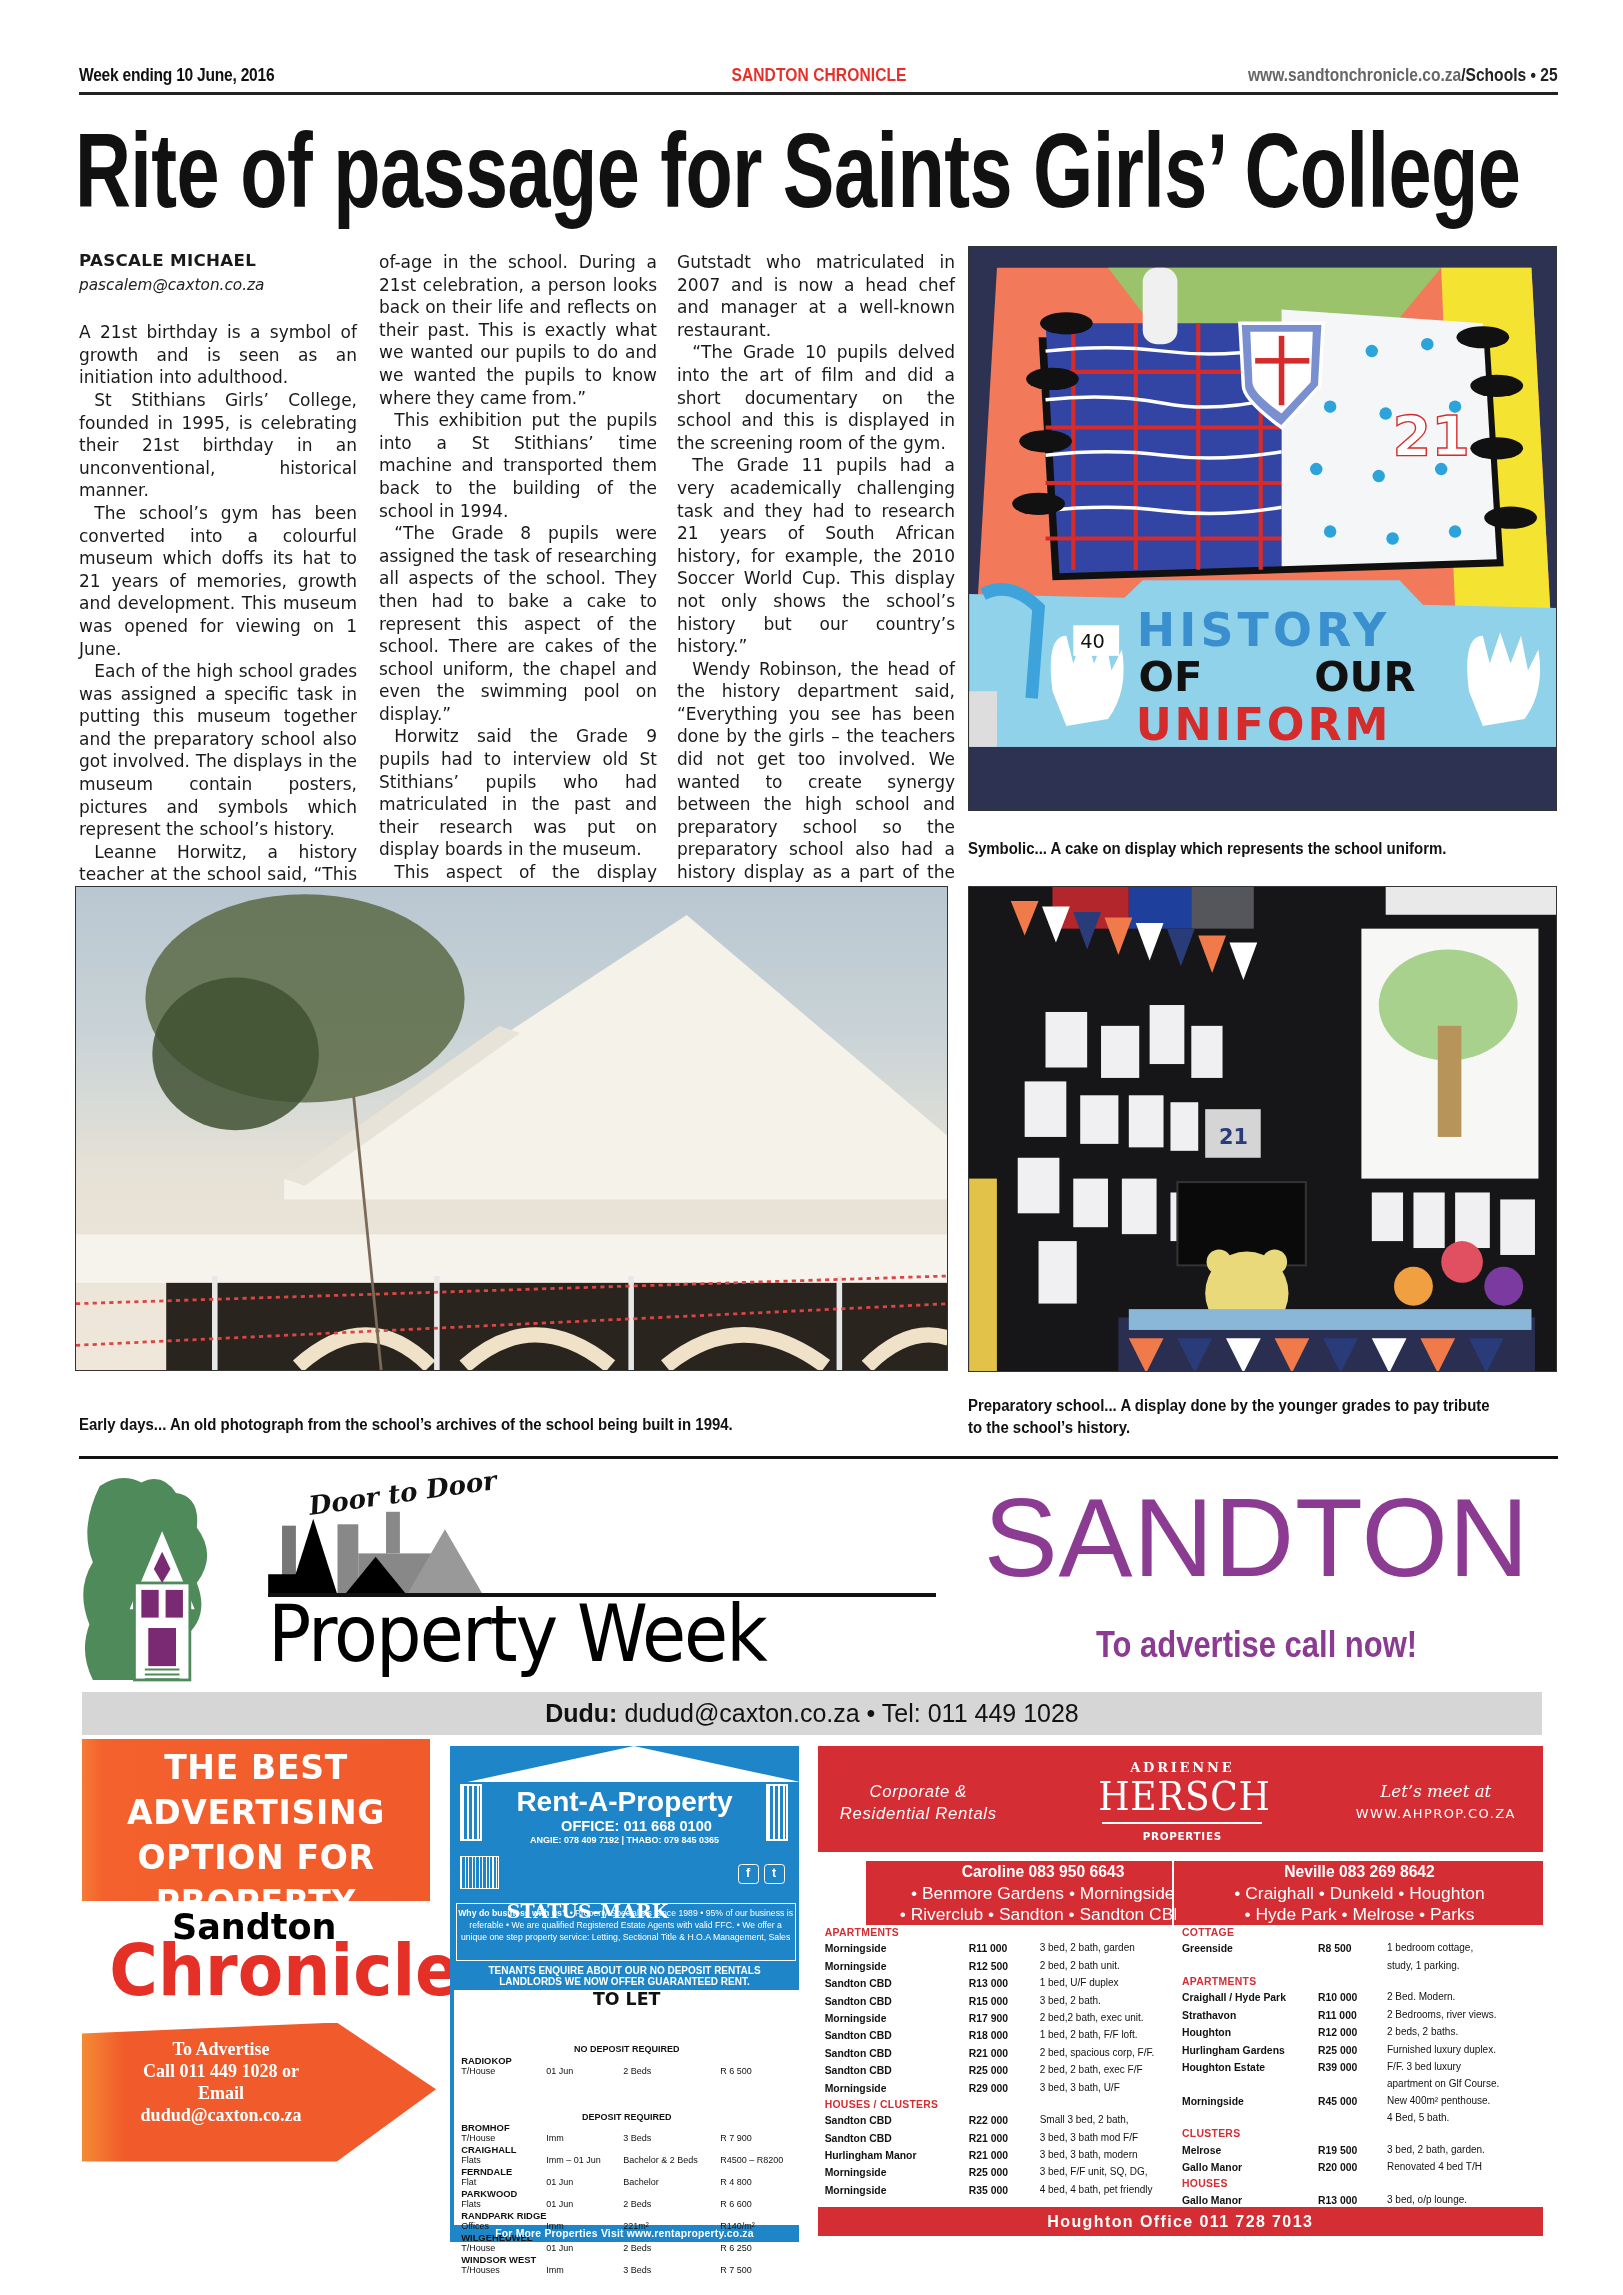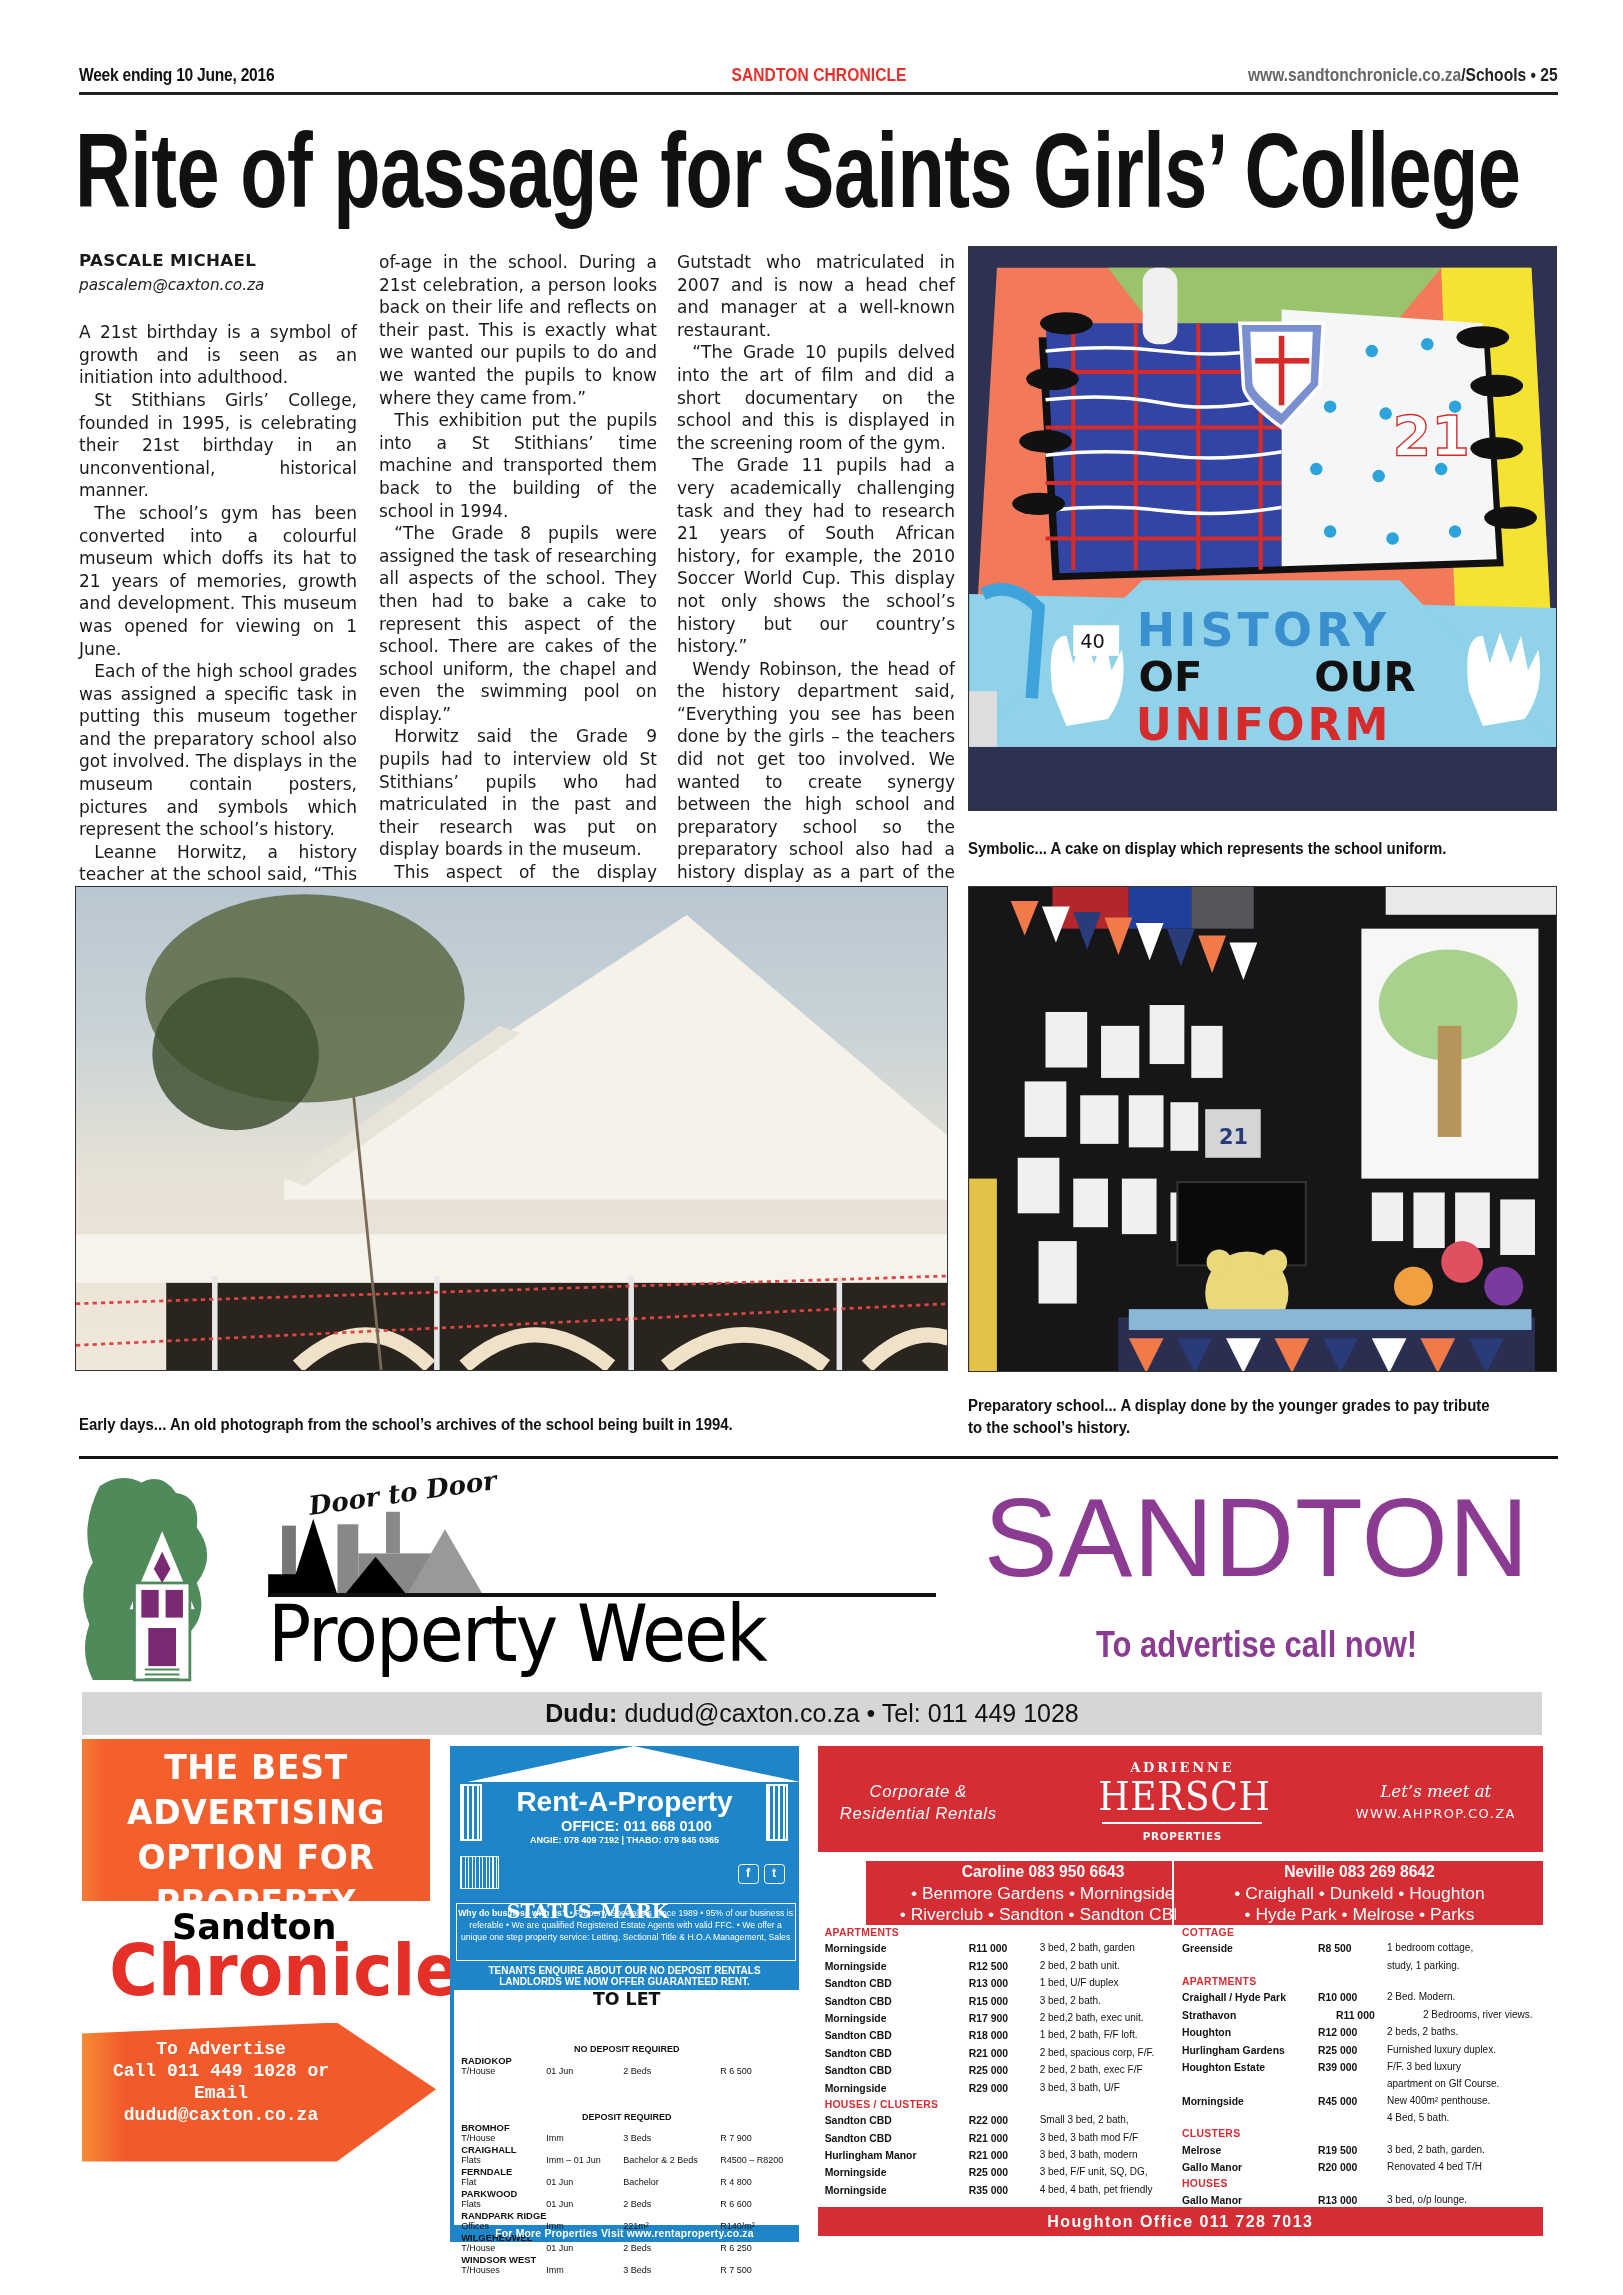--- a/index.html
+++ b/index.html
@@ -52,21 +52,21 @@
   .dudu-bar { left: 82px; top: 1692px; width: 1460px; height: 43px; background: #d6d6d6; text-align: center; font-size: 25px; line-height: 43px; color: #111; }
   .dudu-bar b { font-weight: bold; }
 
   
   .orange-ad { left: 82px; top: 1739px; width: 348px; height: 162px; background: linear-gradient(90deg, #f47b35 0%, #f4612d 6%, #f15a2b 100%); color: #fff; text-align: center; font-family: "DejaVu Sans", sans-serif; font-weight: bold; font-size: 33px; line-height: 45px; padding-top: 5.6px; letter-spacing: 0.7px; }
   .chron-logo { left: 82px; top: 1907px; width: 348px; height: 90px; text-align: center; }
   .chron-logo .sandton { position: absolute; left: 90px; top: 0; font-family: "DejaVu Sans", sans-serif; font-weight: bold; font-size: 35px; color: #000; }
   .chron-logo .chronicle { position: absolute; left: 14px; top: 21px; width: 333px; text-align: center; font-family: "DejaVu Sans", sans-serif; font-weight: bold; font-size: 72px; color: #e53027; letter-spacing: 0; transform: scaleX(0.92); transform-origin: center top; }
   .arrow-ad { left: 82px; top: 2010px; width: 354px; height: 160px; }
   .arrow-ad .body { position: absolute; left: 0; top: 12.5px; width: 354px; height: 139px; background: linear-gradient(90deg, #f58a33 0%, #f15a2b 12%, #f15a2b 100%); clip-path: polygon(0 8%, 72% 0, 100% 48%, 72% 100%, 0 100%); }
-  .arrow-ad .text { position: absolute; left: 0; top: 28px; width: 278px; text-align: center; font-family: Liberation Mono, monospace; font-weight: bold; color: #fff; font-size: 18px; line-height: 22px; }
+  .arrow-ad .text { position: absolute; left: 0; top: 28px; width: 278px; text-align: center; font-family: Liberation Serif, serif; font-weight: bold; color: #fff; font-size: 18px; line-height: 22px; }
 
   
   .rap { left: 450px; top: 1746px; width: 349px; height: 496px; background: #1e86c8; color: #fff; }
   .rap .roof { position: absolute; left: 17.4px; top: 0; width: 333px; height: 36px; background: #fff; clip-path: polygon(50% 0, 100% 100%, 0 100%); }
   .rap .pillar { position: absolute; width: 22px; height: 57px; border: 2.1px solid #fff; background: repeating-linear-gradient(90deg, #fff 0 2.1px, transparent 2.1px 4.9px); }
   .rap .title { position: absolute; left: 0; top: 40px; width: 100%; text-align: center; font-weight: bold; font-size: 28px; color: #fff; }
   .rap .office { position: absolute; left: 12px; top: 72px; width: 100%; text-align: center; font-weight: bold; font-size: 14.6px; }
   .rap .phones { position: absolute; left: 0; top: 89px; width: 100%; text-align: center; font-weight: bold; font-size: 9px; }
   .rap .sm-row { position: absolute; left: 9.7px; top: 110px; width: 333px; height: 36px; }
   .rap .sm-pillars { position: absolute; left: 0; top: 0; width: 39px; height: 33px; border: 1.4px solid #fff; background: repeating-linear-gradient(90deg, #fff 0 1.4px, transparent 1.4px 3.5px); }
@@ -606,21 +606,21 @@
         <span></span>
         <span></span>
         <span class="desc">study, 1 parking.</span>
       </div>
       <div class="sect">APARTMENTS</div>
       <div class="row" style="grid-template-columns: 136px 69px 1fr;">
         <span class="loc">Craighall / Hyde Park</span>
         <span class="pr">R10 000</span>
         <span class="desc">2 Bed. Modern.</span>
       </div>
-      <div class="row" style="grid-template-columns: 136px 69px 1fr; gap: 18px;">
+      <div class="row" style="grid-template-columns: 136px 69px 1fr;">
         <span class="loc">Strathavon</span>
         <span class="pr">R11 000</span>
         <span class="desc">2 Bedrooms, river views.</span>
       </div>
       <div class="row" style="grid-template-columns: 136px 69px 1fr;">
         <span class="loc">Houghton</span>
         <span class="pr">R12 000</span>
         <span class="desc">2 beds, 2 baths.</span>
       </div>
       <div class="row" style="grid-template-columns: 136px 69px 1fr;">

